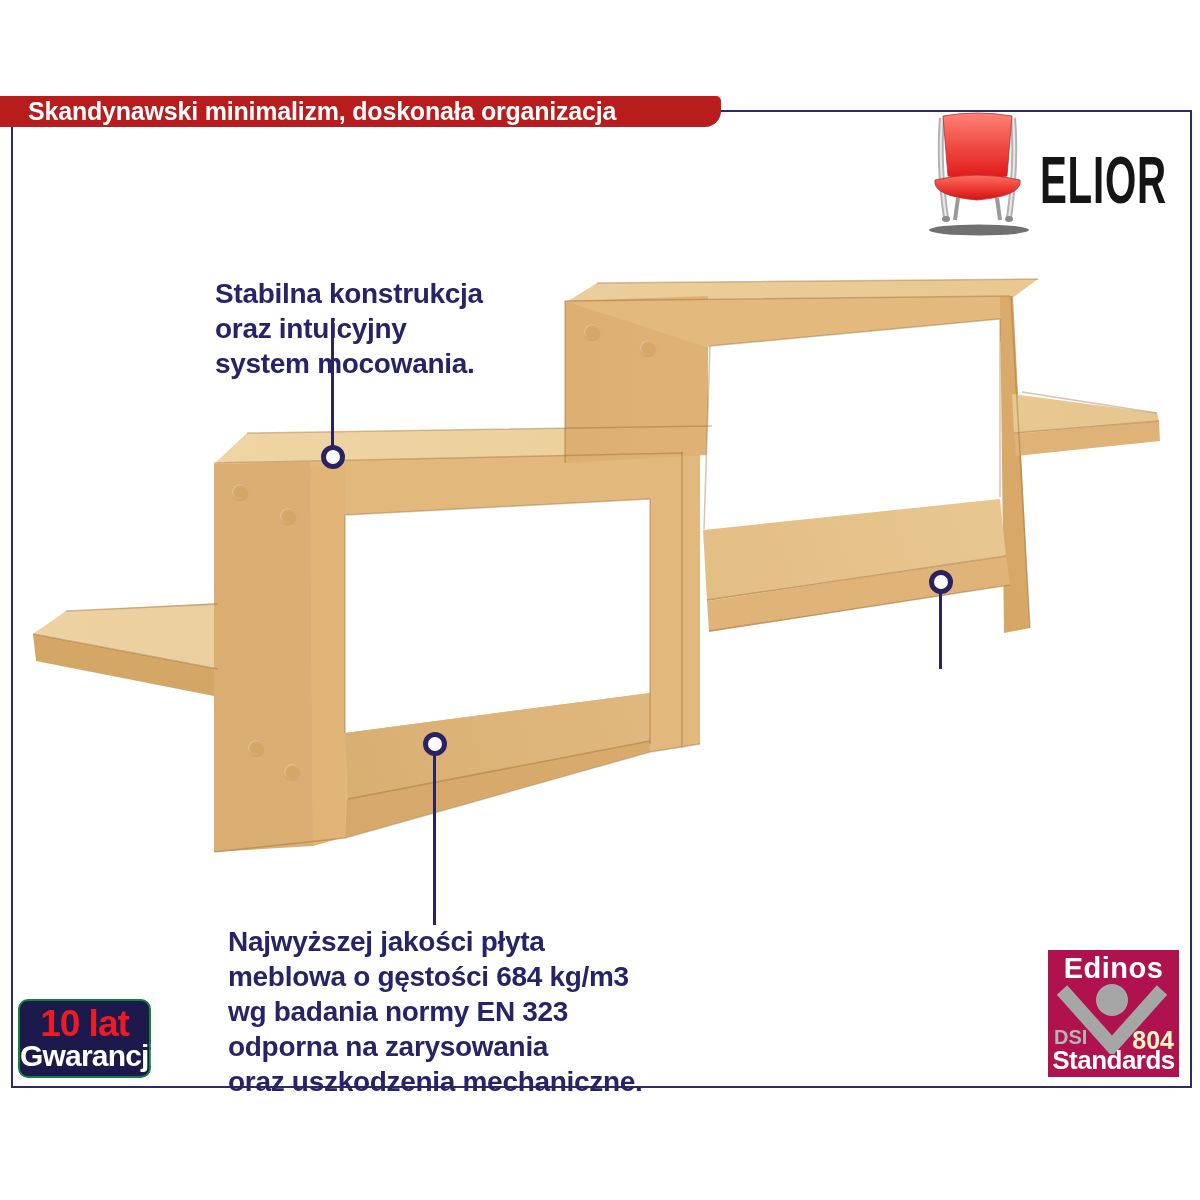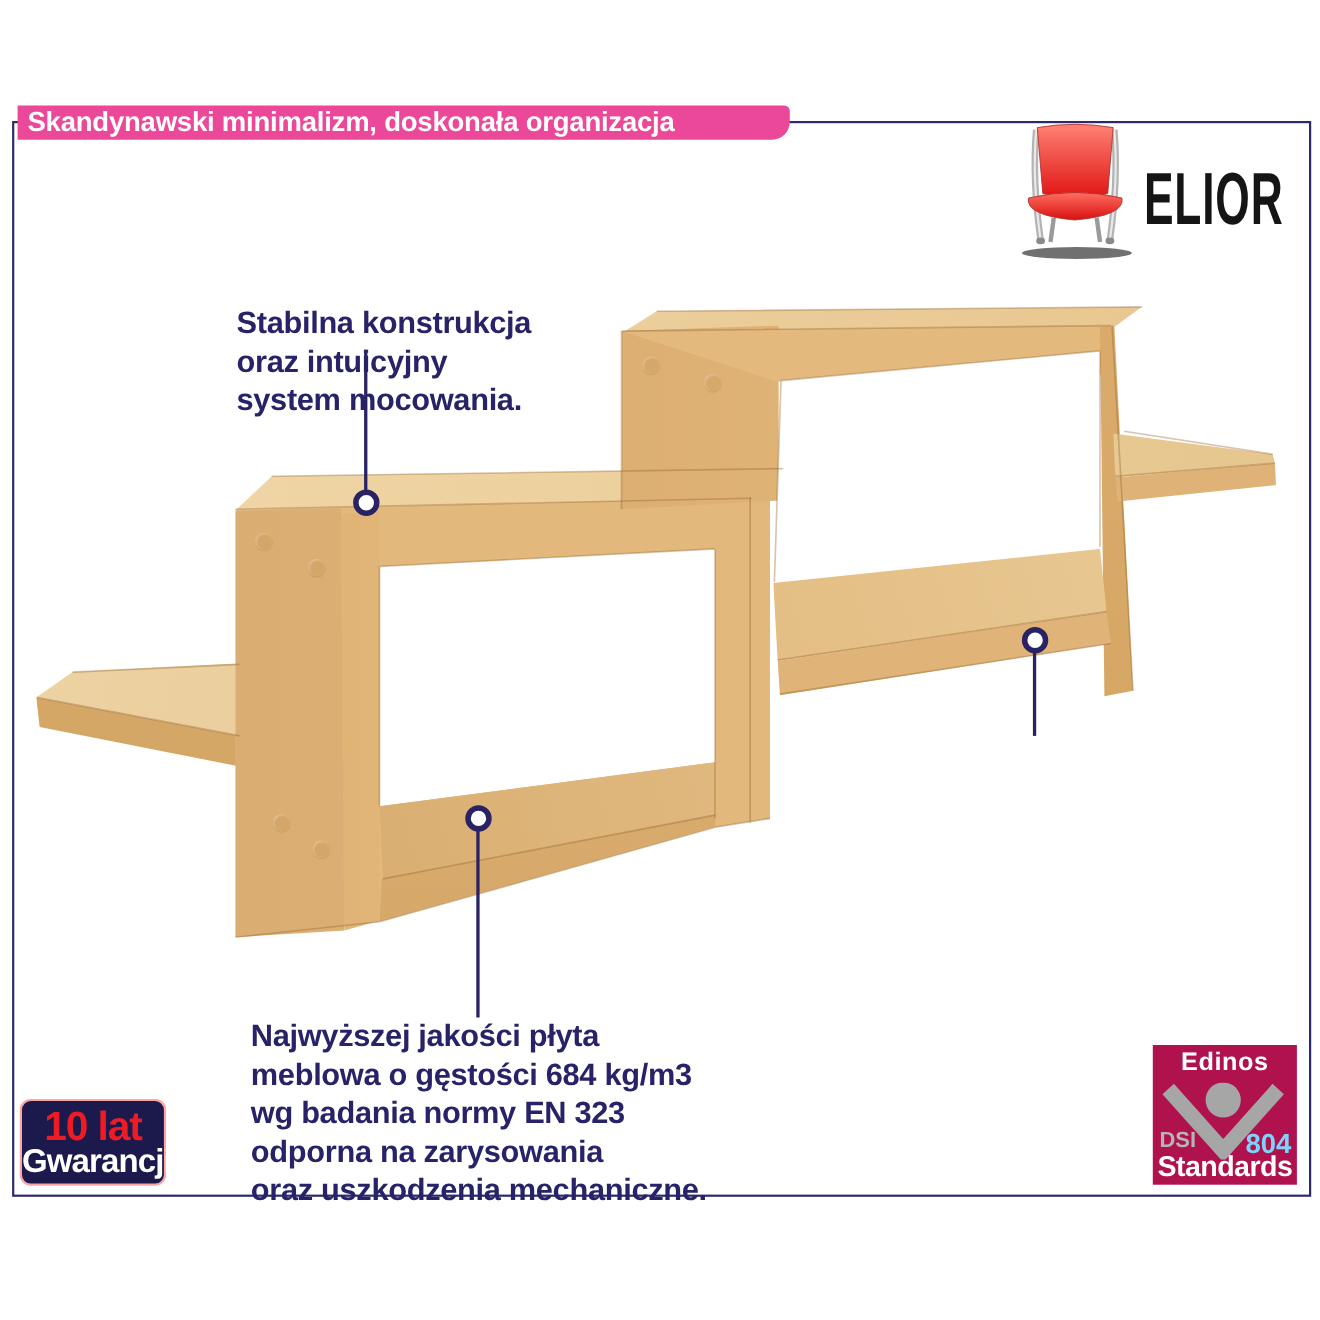--- a/index.html
+++ b/index.html
@@ -1,22 +1,22 @@
 <!DOCTYPE html>
 <html><head>
 <meta charset="utf-8">
 <style>
   html,body{margin:0;padding:0;background:#fff;}
   #canvas{position:relative;width:1200px;height:1200px;background:#fff;overflow:hidden;
           font-family:"Liberation Sans","DejaVu Sans",sans-serif;}
   
   .frame{position:absolute;left:11px;top:110px;width:1177px;height:974px;
          border:2px solid #2c2a6b;background:transparent;}
-  .banner{position:absolute;left:16px;top:96px;width:702px;height:31px;background:#ec4899;
-          border-radius:0 5px 16px 0;z-index:8;display:flex;align-items:center;}
+  .banner{position:absolute;left:0;top:96px;width:702px;height:31px;background:#b91c1c;
+          border-radius:0 5px 16px 0;z-index:8;display:flex;align-items:center;padding-left:19px;}
   .banner span{color:#fff;font-size:25px;font-weight:bold;padding-left:9px;letter-spacing:-0.2px;white-space:nowrap;}
   
   .sh{position:absolute;left:0;top:0;width:1200px;height:1200px;pointer-events:none;}
   .grain{background-image:repeating-linear-gradient(88deg,rgba(150,103,45,0.05) 0 3px,rgba(255,255,255,0) 3px 9px);}
   .s-ltop   {clip-path:polygon(214px 464px,247px 433px,712px 426px,682px 456px);background:linear-gradient(100deg,#f1d9ab,#e7c68c);}
   .s-lbase  {clip-path:polygon(214px 464px,700px 452px,700px 744px,650px 752px,480px 800px,345px 838px,214px 852px);background:#e2b87c;}
   .s-lgraze {clip-path:polygon(214px 464px,310px 462px,313px 846px,214px 852px);background:linear-gradient(90deg,#d9ad72,#e0b478);}
   .s-lstrip {clip-path:polygon(310px 467px,345px 465px,345px 837px,313px 846px);background:linear-gradient(90deg,#dcae6e,#ecc68c);}
   .s-lwhite {clip-path:polygon(345px 515px,650px 499px,650px 693px,345px 733px);background:#fff;}
   .s-lfloor {clip-path:polygon(345px 733px,650px 693px,650px 741px,348px 799px);background:linear-gradient(75deg,#d2a160,#ecce9c);}
@@ -37,30 +37,30 @@
   
   .c-line{position:absolute;width:3px;background:#2a2363;}
   .c-ring{position:absolute;width:24px;height:24px;border-radius:50%;border:5px solid #2a2363;background:#fff;box-sizing:border-box;}
   .annotation{position:absolute;color:#282368;font-size:28px;font-weight:bold;line-height:35px;
               letter-spacing:-0.3px;white-space:pre-line;z-index:6;}
   
   .elior-chair{position:absolute;left:925px;top:108px;width:105px;height:135px;z-index:9;}
   .elior-text{position:absolute;left:1040px;top:141px;font-size:56px;font-weight:bold;color:#151515;
               transform:scale(0.72,1.2);transform-origin:left top;letter-spacing:1px;z-index:9;white-space:nowrap;}
   
-  .badge{position:absolute;left:18px;top:999px;width:133px;height:79px;background:#1c194d;border:2px solid #fca5a5;
+  .badge{position:absolute;left:18px;top:999px;width:133px;height:79px;background:#1c194d;border:2px solid #15803d;
          border-radius:10px;z-index:9;text-align:center;box-sizing:border-box;}
   .badge .yrs{color:#ed1c24;font-size:37px;font-weight:bold;line-height:40px;margin-top:3px;letter-spacing:-1px;}
   .badge .lbl{color:#fff;font-size:30px;font-weight:bold;line-height:28px;margin-top:-2px;letter-spacing:-0.8px;}
   
   .cert{position:absolute;left:1048px;top:950px;width:131px;height:127px;background:#b0124e;z-index:9;overflow:hidden;}
-  .cert .brand{position:absolute;top:2px;width:100%;text-align:center;color:#fff;font-size:23px;font-weight:bold;letter-spacing:0.5px;}
+  .cert .brand{position:absolute;top:2px;width:100%;text-align:center;color:#fff;font-size:29px;font-weight:bold;letter-spacing:0.5px;}
   .cert svg{position:absolute;left:0;top:34px;}
   .cert .dsi{position:absolute;left:6px;top:76px;color:#b5b5b5;font-size:20px;font-weight:bold;}
-  .cert .num{position:absolute;right:5px;top:76px;color:#7dd3fc;font-size:25px;font-weight:bold;}
+  .cert .num{position:absolute;right:5px;top:76px;color:#fef9c3;font-size:25px;font-weight:bold;}
   .cert .std{position:absolute;bottom:1px;width:100%;text-align:center;color:#fff;font-size:26px;font-weight:bold;letter-spacing:-0.5px;}
 </style>
 </head>
 <body>
 
 <div id="canvas">
 
   <div class="frame"></div>
 
   <div class="banner">

